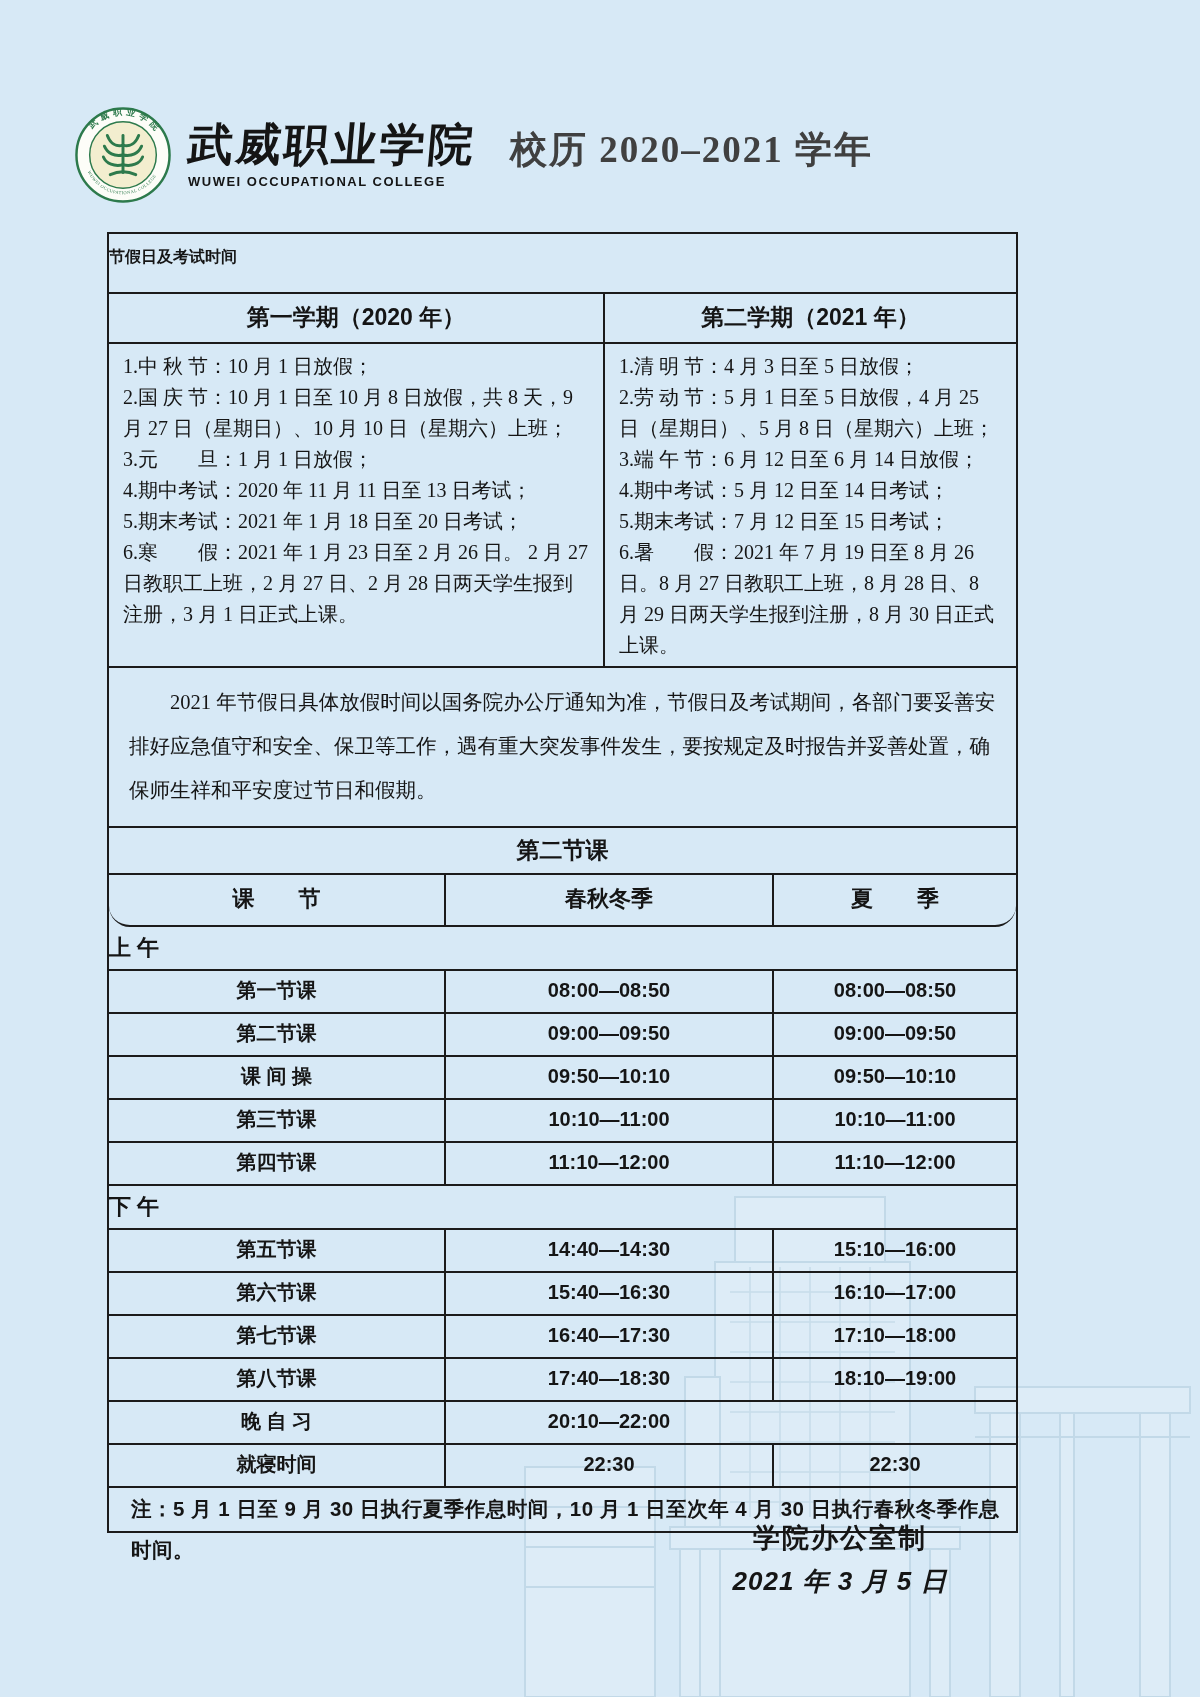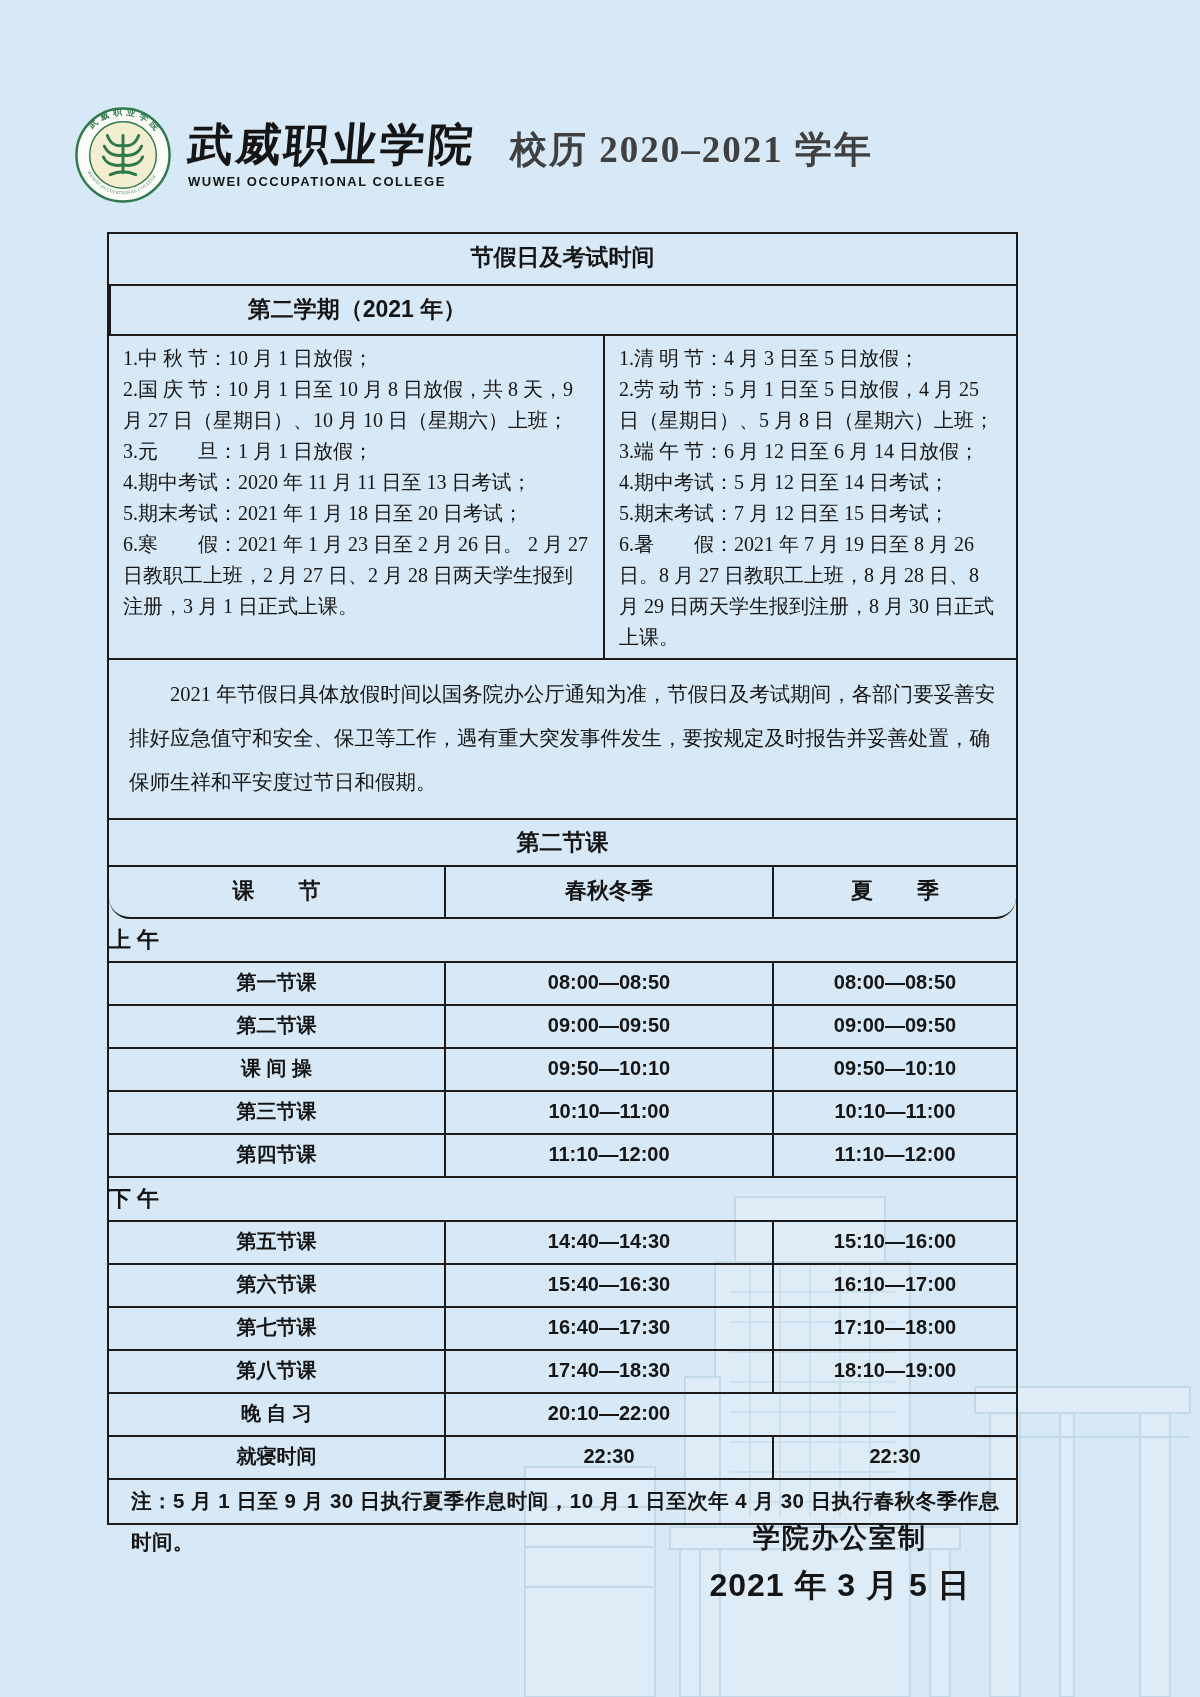--- a/index.html
+++ b/index.html
@@ -44,22 +44,22 @@
 
   
   .main-table{
     position:absolute; left:107px; top:232px; width:911px;
     border:2px solid #1b1b1b; z-index:1; background:transparent;
   }
   .row-b{ border-bottom:2px solid #1b1b1b; }
   .bl{ border-left:2px solid #1b1b1b; }
 
   .tbl-title{
-    height:52px; line-height:46px; text-align:center;
-    font-weight:bold; font-size:23px;
+    height:60px; line-height:46px; 
+    font-weight:bold; font-size:16px;
   }
   .sem-header{ display:grid; grid-template-columns:494px 1fr; }
   .sem-header .cell{
     height:48px; line-height:46px; text-align:center;
     font-weight:bold; font-size:23px;
   }
   .sem-body{ display:grid; grid-template-columns:494px 1fr; }
   .sem-body .cell{ padding:7px 13px 5px 14px; font-size:20px; line-height:31px; }
   .sem-body .item{ margin:0; }
 
@@ -90,21 +90,21 @@
     height:43px; line-height:41px; padding-left:22px;
     font-weight:bold; font-size:20.5px; letter-spacing:.5px;
   }
 
   
   .footer{
     position:absolute; left:640px; top:1520px; width:400px;
     text-align:center; z-index:2;
   }
   .footer .issuer{ font-weight:bold; font-size:27px; letter-spacing:2px; }
-  .footer .date{ font-weight:bold; font-size:32px; margin-top:8px; letter-spacing:1px; }
+  .footer .date{ font-weight:bold; font-size:26px; margin-top:8px; letter-spacing:1px;font-style:italic; }
 </style>
 </head>
 <body>
 
 <svg class="watermark" viewBox="0 0 680 560" aria-hidden="true">
   <g stroke="#aecadb" stroke-width="2" fill="#e4eff8">
 
     <rect x="5" y="330" width="130" height="230"></rect>
     <line x1="5" y1="370" x2="135" y2="370"></line>
     <line x1="5" y1="410" x2="135" y2="410"></line>
@@ -174,20 +174,21 @@
     <div class="college-en">WUWEI OCCUPATIONAL COLLEGE</div>
   </div>
   <div class="page-title">校历 2020–2021 学年</div>
 </div>
 
 <div class="main-table">
 
   <div class="tbl-title hei row-b">节假日及考试时间</div>
 
   <div class="sem-header row-b">
+    <div class="cell hei">第一学期（2020 年）</div>
     <div class="cell hei bl">第二学期（2021 年）</div>
   </div>
 
   <div class="sem-body row-b">
     <div class="cell">
       <div class="item">1.中 秋 节：10 月 1 日放假；</div>
       <div class="item">2.国 庆 节：10 月 1 日至 10 月 8 日放假，共 8 天，9 月 27 日（星期日）、10 月 10 日（星期六）上班；</div>
       <div class="item">3.元　　旦：1 月 1 日放假；</div>
       <div class="item">4.期中考试：2020 年 11 月 11 日至 13 日考试；</div>
       <div class="item">5.期末考试：2021 年 1 月 18 日至 20 日考试；</div>

